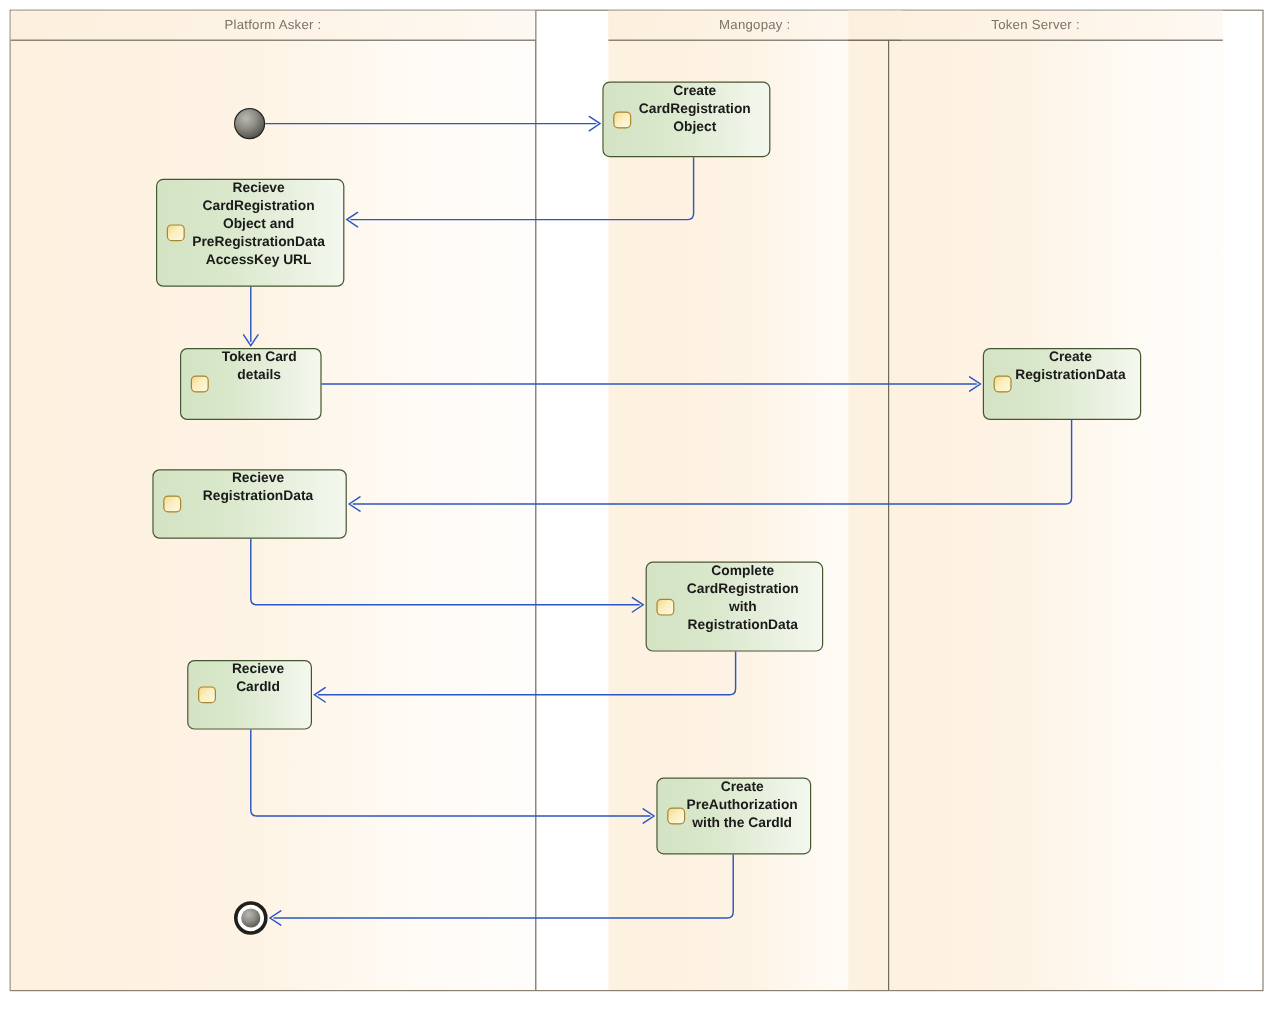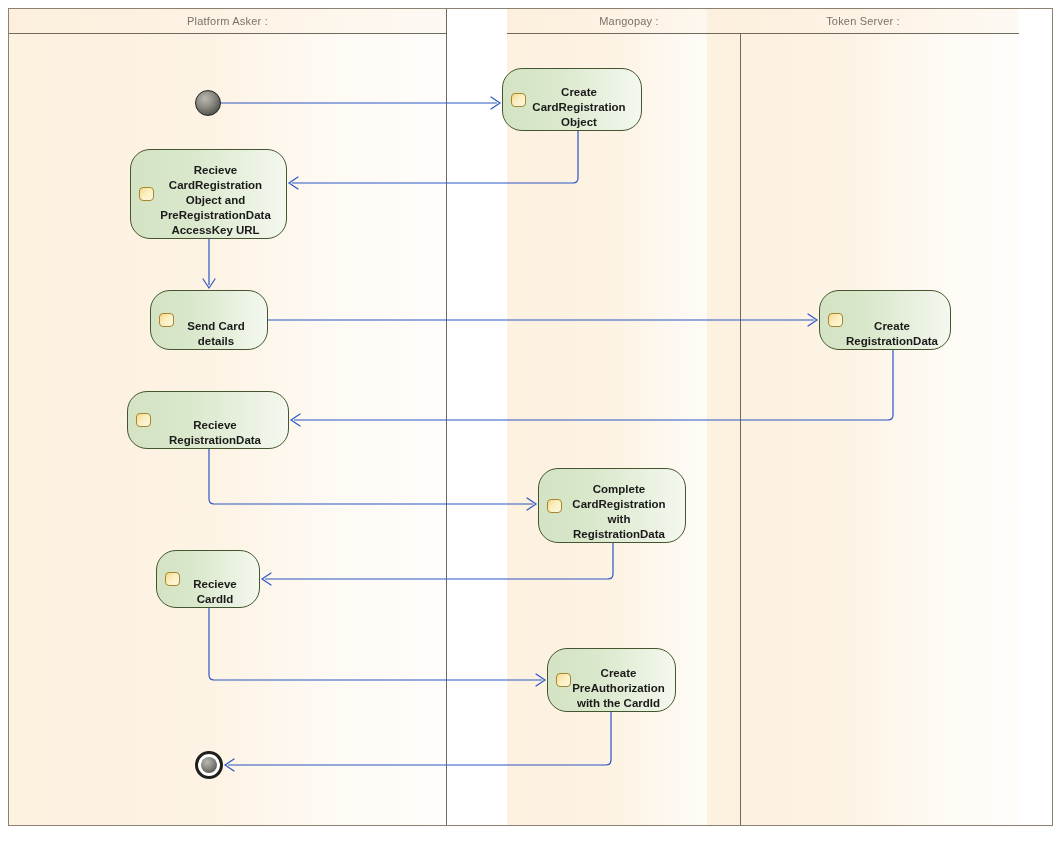--- a/index.html
+++ b/index.html
@@ -67,24 +67,24 @@
     color: #7a7268;
     letter-spacing: 0.2px;
     white-space: nowrap;
   }
 
   
   .node {
     position: absolute;
     box-sizing: border-box;
     border: 1px solid #44562f;
-    border-radius: 20px;
+    border-radius: 6px;
     background: linear-gradient(to right, #d4e3c4 0%, #d9e7ca 35%, #e9f1e0 75%, #f4f8ef 100%);
     display: flex;
-    align-items: flex-end;
+    align-items: flex-start;
     justify-content: center;
     z-index: 10;
     box-shadow: 0 0 0 0 rgba(0,0,0,0);
   }
   .node-label {
     font-size: 11.5px;
     font-weight: bold;
     color: #1a1a1a;
     text-align: center;
     line-height: 15px;
@@ -234,21 +234,21 @@
     <span class="node-icon"></span>
     <span class="node-label">Recieve
 CardRegistration
 Object and
 PreRegistrationData
 AccessKey URL</span>
   </div>
 
   <div class="node" style="left:150px; top:290px; width:118px; height:60px;">
     <span class="node-icon"></span>
-    <span class="node-label">Send Card
+    <span class="node-label">Token Card
 details</span>
   </div>
 
   <div class="node" style="left:819px; top:290px; width:132px; height:60px;">
     <span class="node-icon"></span>
     <span class="node-label">Create
 RegistrationData</span>
   </div>
 
   <div class="node" style="left:127px; top:391px; width:162px; height:58px;">

